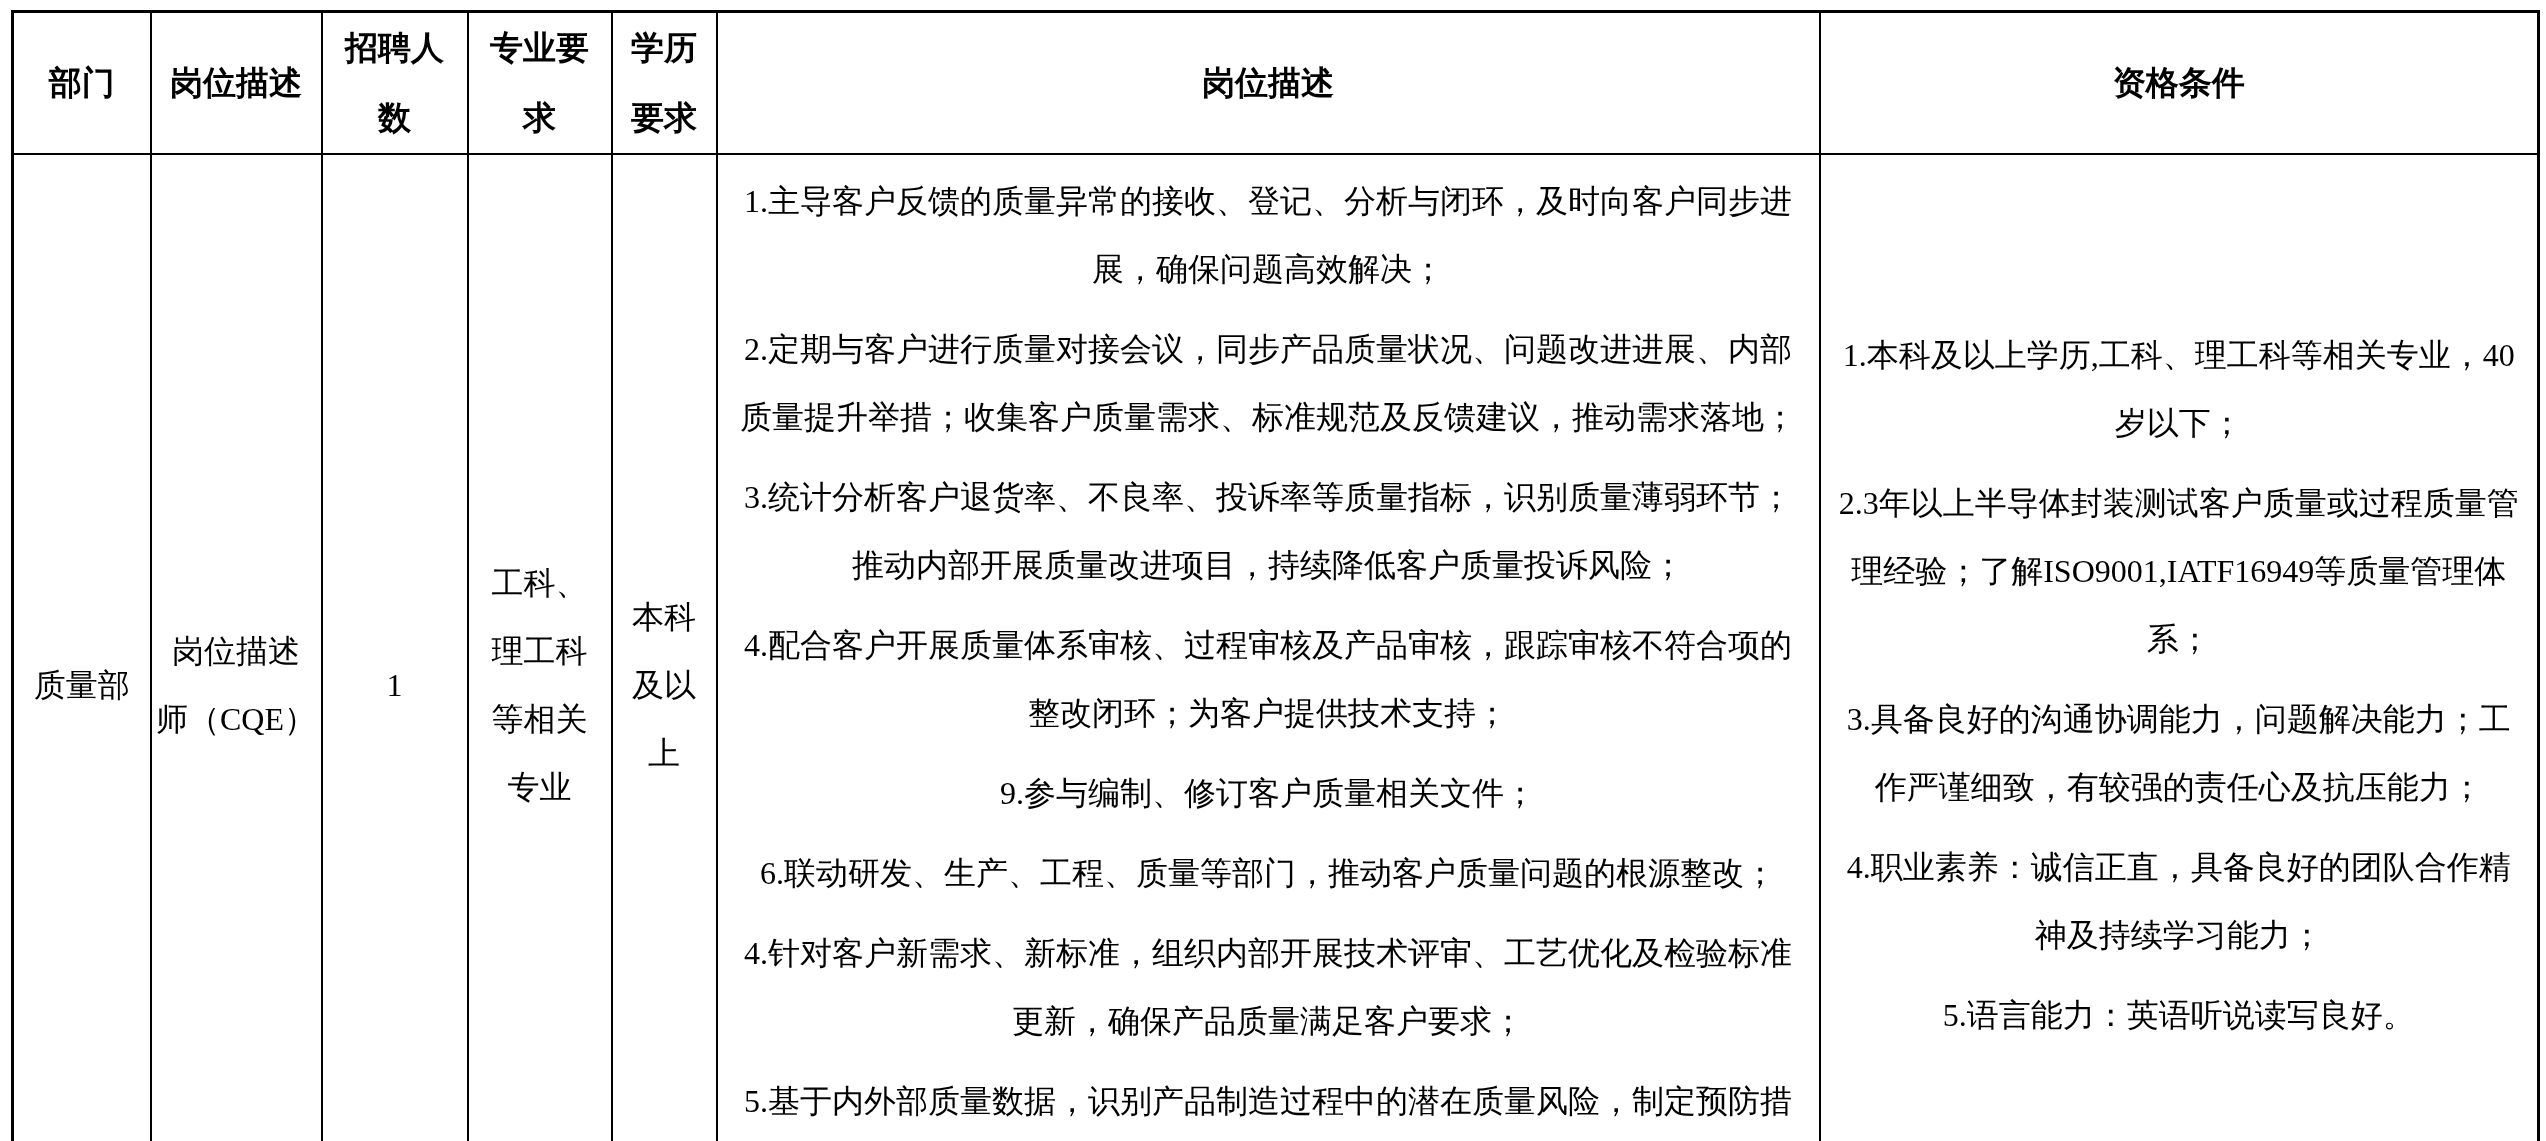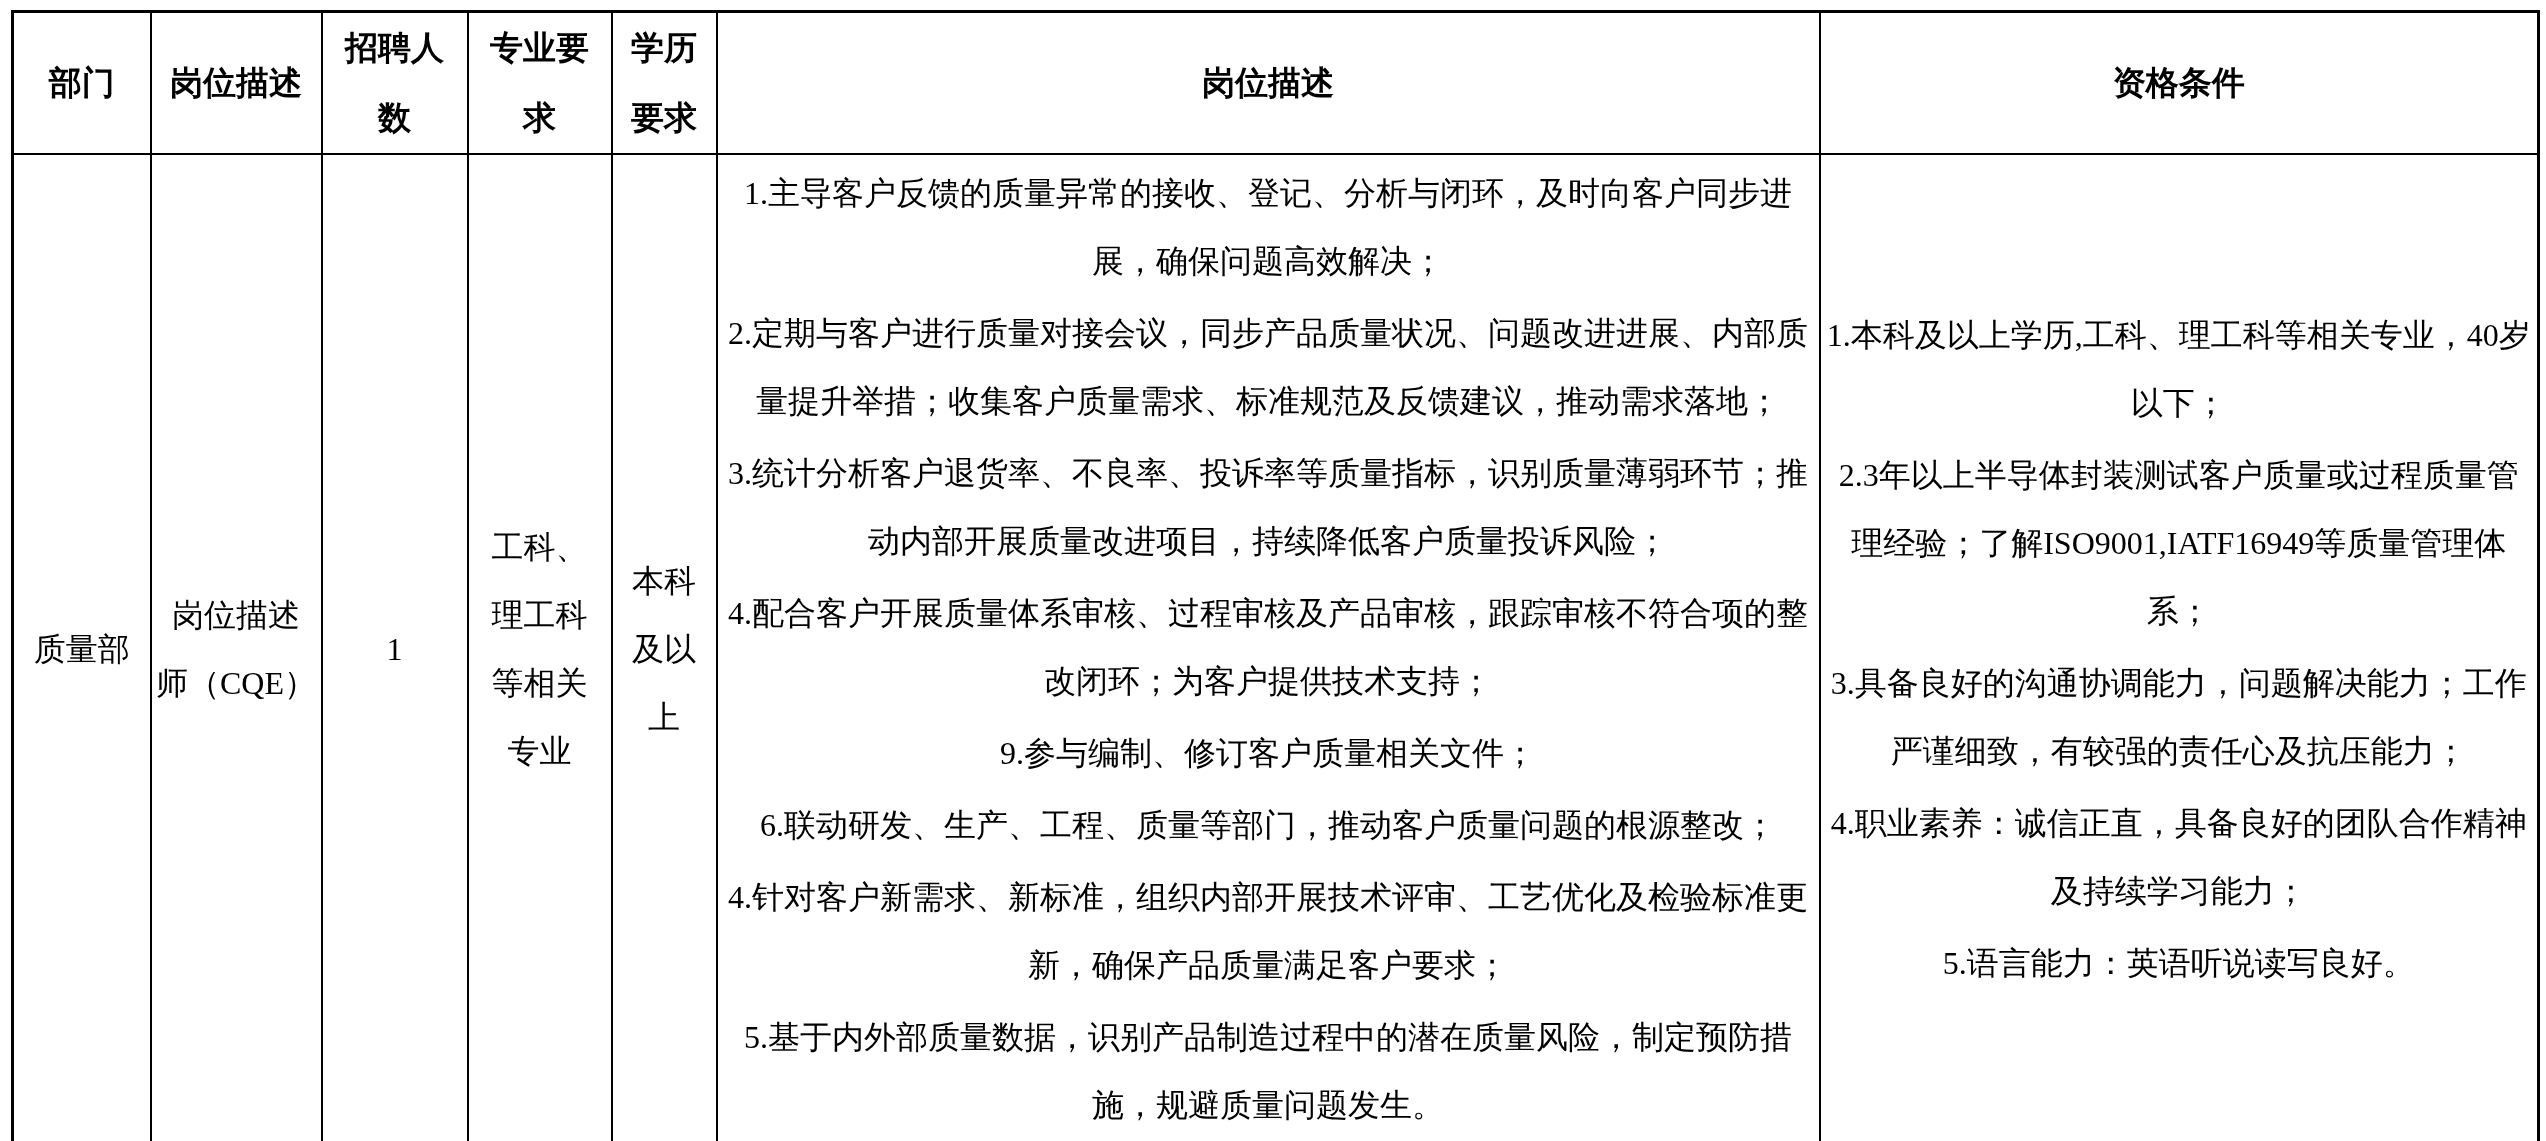--- a/index.html
+++ b/index.html
@@ -61,21 +61,21 @@
     line-height: 68px;
     padding: 0 10px;
   }
   td.cell-qualifications {
     text-align: justify;
     text-justify: inter-ideograph;
     font-size: 30px;
     line-height: 68px;
     padding: 0 12px;
   }
-  .para { margin: 4px; padding: 0; }
+  .para { margin: 12px; padding: 0; }
 </style>
 </head>
 <body>
 
 <div class="page">
   <table class="job-table">
     <colgroup>
       <col style="width:138px">
       <col style="width:171px">
       <col style="width:146px">

